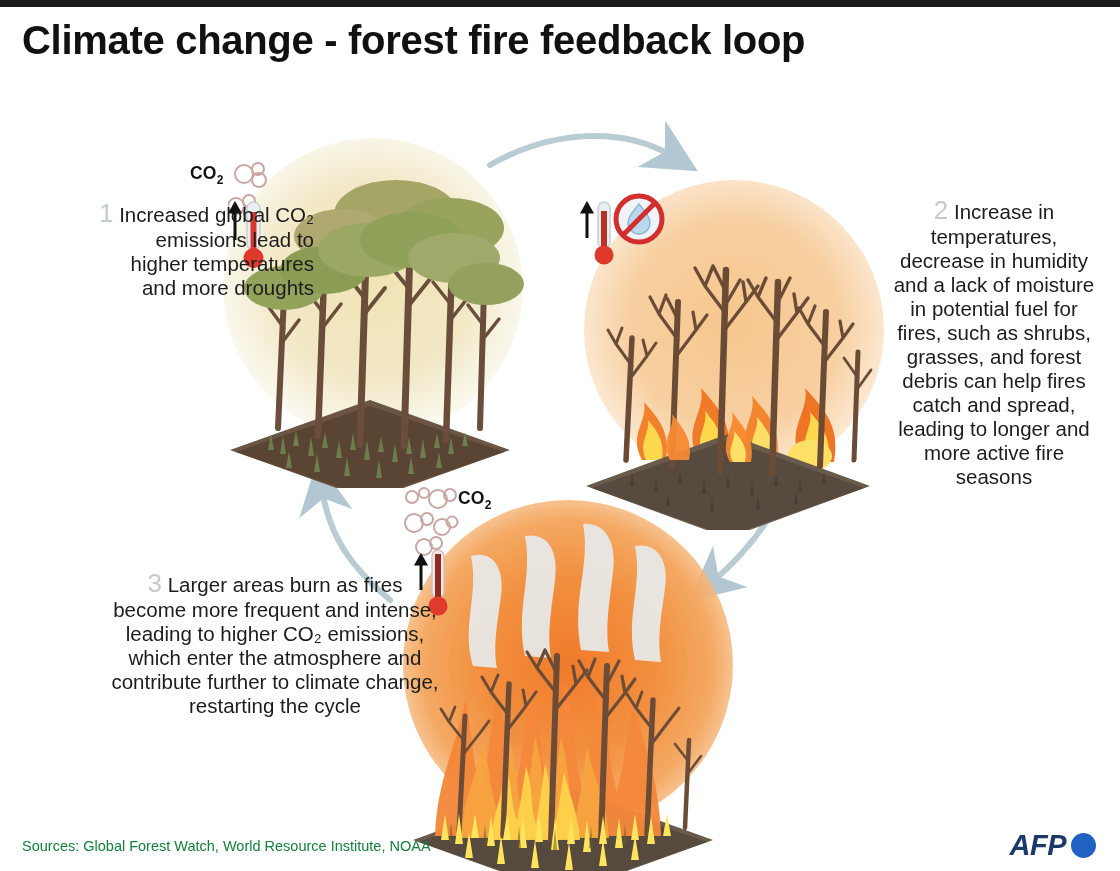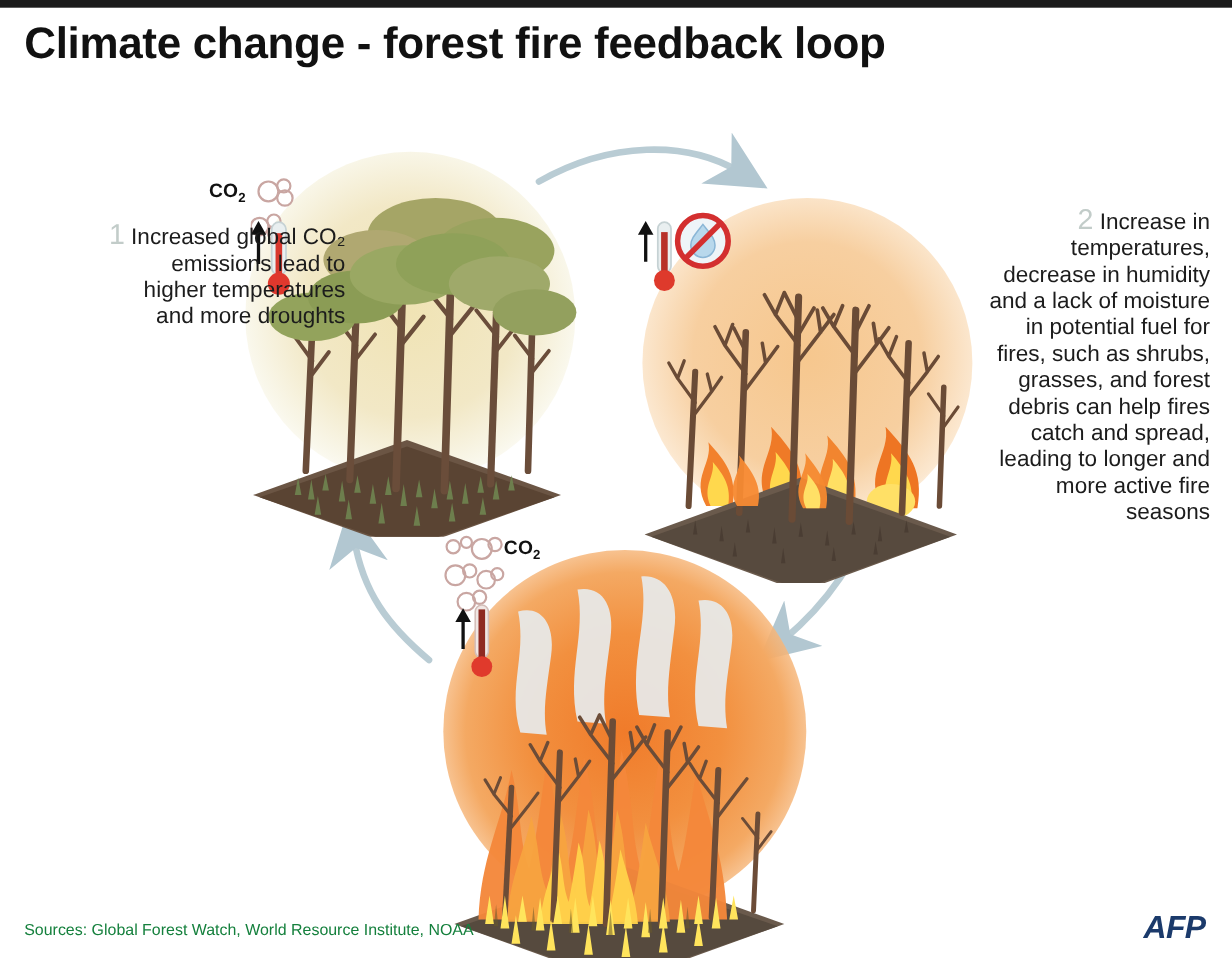--- a/index.html
+++ b/index.html
@@ -24,30 +24,30 @@
     background:radial-gradient(circle at 50% 48%, #f6c78e 0%, #f7cfa0 48%, rgba(249,216,176,0.6) 70%, rgba(255,255,255,0) 81%);}
   .glow3{width:330px;height:330px;left:0;top:0;
     background:radial-gradient(circle at 50% 50%, #f07b2a 0%, #f2903f 38%, #f4a963 62%, rgba(248,198,150,0.7) 78%, rgba(255,255,255,0) 88%);}
 
   .svgwrap{position:absolute;left:0;top:0;}
 
   
   .steptext{position:absolute;font-size:20.5px;line-height:1.17;color:#1c1c1c;}
   .stepnum{color:#c2ccc9;font-size:26px;font-weight:400;}
   .t1{left:55px;top:128px;width:215px;text-align:right;margin-left:44px;}
-  .t2{left:888px;top:114px;width:212px;text-align:right;}
+  .t2{left:888px;top:125px;width:212px;text-align:center;}
   .t3{left:110px;top:498px;width:330px;text-align:center;}
 
   .co2lab{position:absolute;font-size:17.5px;font-weight:bold;color:#111;letter-spacing:0.2px;}
   .co2lab sub{font-size:12px;}
 
   .sources{
     position:absolute;left:22px;top:838px;font-size:14.5px;color:#15803d;
   }
-  .afp{position:absolute;right:24px;top:828px;height:34px;display:flex;align-items:center;gap:5px;flex-direction:column;}
+  .afp{position:absolute;right:24px;top:828px;height:34px;display:flex;align-items:center;gap:5px;}
   .afp-text{font-size:29px;font-weight:bold;font-style:italic;color:#1b3a6b;letter-spacing:-0.5px;}
   .afp-dot{width:25px;height:25px;border-radius:50%;background:#1f62c4;}
 </style>
 </head>
 <body>
 
 <div class="topbar"></div>
 
 <div class="title">Climate change - forest fire feedback loop</div>
 
@@ -330,20 +330,24 @@
   <div class="co2lab" style="left:458px;top:418px;">
     <span>CO</span><sub>2</sub>
   </div>
   <svg class="svgwrap" style="left:412px;top:478px;" width="40" height="84">
     <path d="M9,42 L9,10 M9,8 l-4.5,8 h9 z" stroke="#111" stroke-width="3" fill="#111"></path>
     <rect x="20" y="2" width="12" height="48" rx="6" fill="#f0e7e4" stroke="#d4bdb8" stroke-width="1.4"></rect>
     <rect x="23" y="6" width="6" height="44" fill="#8e2a22"></rect>
     <circle cx="26" cy="58" r="9.5" fill="#e03a2c"></circle>
   </svg>
 
+  <div class="steptext t3">
+    <span class="stepnum">3</span>
+    <span>Larger areas burn as fires become more frequent and intense, leading to higher CO₂ emissions, which enter the atmosphere and contribute further to  climate change, restarting the cycle</span>
+  </div>
 
 </div>
 
 <div class="sources">Sources: Global Forest Watch, World Resource Institute, NOAA</div>
 
 <div class="afp">
   <span class="afp-text">AFP</span>
   <span class="afp-dot"></span>
 </div>
 

